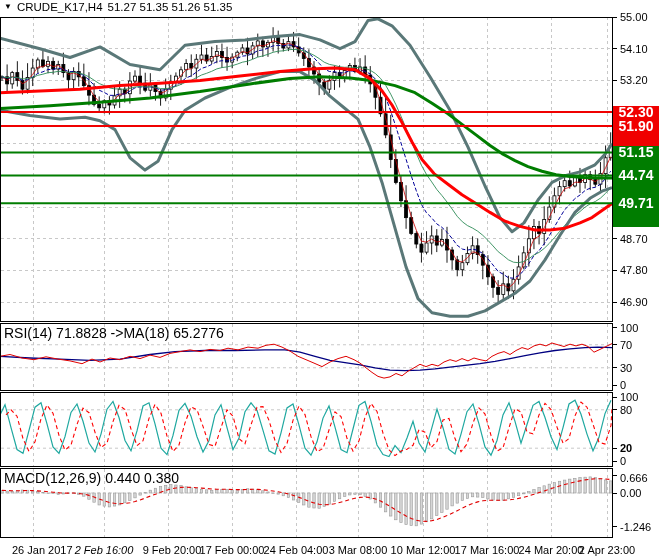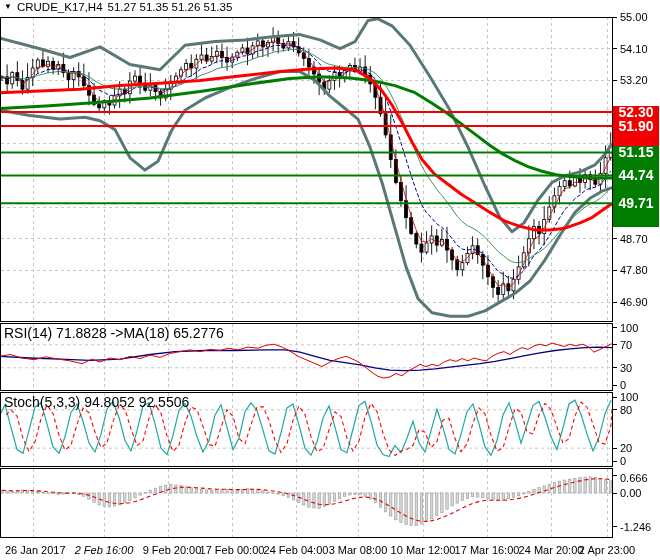--- a/index.html
+++ b/index.html
@@ -481,48 +481,48 @@
       <line x1="612.5" y1="526.642" x2="617" y2="526.642" stroke="#000" shape-rendering="crispEdges"></line>
     </svg>
 
   <div class="title-bar">
     <span class="tri">▼</span>
     <span>CRUDE_K17,H4</span>
     <span>51.27 51.35 51.26 51.35</span>
   </div>
 
   <div class="panel-label" style="top:325px">RSI(14) 71.8828  -&gt;MA(18) 65.2776</div>
-  <div class="panel-label" style="top:394px">Stoch(5,3,3) 94.8052 92.5506</div>
+  <div class="panel-label" style="top:470px">MACD(12,26,9) 0.440 0.380</div>
 
   <div id="label-layer">
       <div class="tick" style="left: 620px; top: 11px;">55.00</div>
       <div class="tick" style="left: 620px; top: 42.68px;">54.10</div>
       <div class="tick" style="left: 620px; top: 74.36px;">53.20</div>
       <div class="tick" style="left: 620px; top: 201.08px;">49.60</div>
       <div class="tick" style="left: 620px; top: 232.76px;">48.70</div>
       <div class="tick" style="left: 620px; top: 264.44px;">47.80</div>
       <div class="tick" style="left: 620px; top: 296.12px;">46.90</div>
       <div class="subtick" style="left: 620px; top: 321.5px;">100</div>
       <div class="subtick" style="left: 620px; top: 338.75px;">70</div>
       <div class="subtick" style="left: 620px; top: 361.75px;">30</div>
       <div class="subtick" style="left: 620px; top: 379px;">0</div>
       <div class="subtick" style="left: 620px; top: 391px;">100</div>
       <div class="subtick" style="left: 620px; top: 403.8px;">80</div>
-      <div class="subtick" style="left: 620px; top: 442.2px;">20</div>
+      <div class="subtick" style="left: 620px; top: 442.2px; font-weight: bold;">20</div>
       <div class="subtick" style="left: 620px; top: 455px;">0</div>
       <div class="subtick" style="left: 620px; top: 472px;">0.666</div>
       <div class="subtick" style="left: 620px; top: 487px;">0.00</div>
       <div class="subtick" style="left: 620px; top: 520.642px;">-1.246</div>
       <div class="badge black" style="left: 613px; top: 138.98px;">51.35</div>
       <div class="badge red" style="left: 613px; top: 105.54px;">52.30</div>
       <div class="badge red" style="left: 613px; top: 119.62px;">51.90</div>
       <div class="badge green" style="left: 613px; top: 146.02px;">51.15</div>
       <div class="badge green" style="left: 613px; top: 168.9px;">44.74</div>
       <div class="badge green" style="left: 613px; top: 196.708px;">49.71</div>
-      <div class="tlabel first" style="left: 5px; top: 544px;">26 Jan 2017</div>
+      <div class="tlabel first" style="left: 12px; top: 544px;">26 Jan 2017</div>
       <div class="tlabel" style="left: 104px; top: 544px; font-style: italic;">2 Feb 16:00</div>
       <div class="tlabel" style="left: 168px; top: 544px; padding-left: 8px;">9 Feb 20:00</div>
       <div class="tlabel" style="left: 232px; top: 544px;">17 Feb 00:00</div>
       <div class="tlabel" style="left: 296px; top: 544px;">24 Feb 04:00</div>
       <div class="tlabel" style="left: 358px; top: 544px;">3 Mar 08:00</div>
       <div class="tlabel" style="left: 423px; top: 544px;">10 Mar 12:00</div>
       <div class="tlabel" style="left: 487px; top: 544px;">17 Mar 16:00</div>
       <div class="tlabel" style="left: 551px; top: 544px;">24 Mar 20:00</div>
       <div class="tlabel" style="left: 607px; top: 544px;">2 Apr 23:00</div>
     </div>

